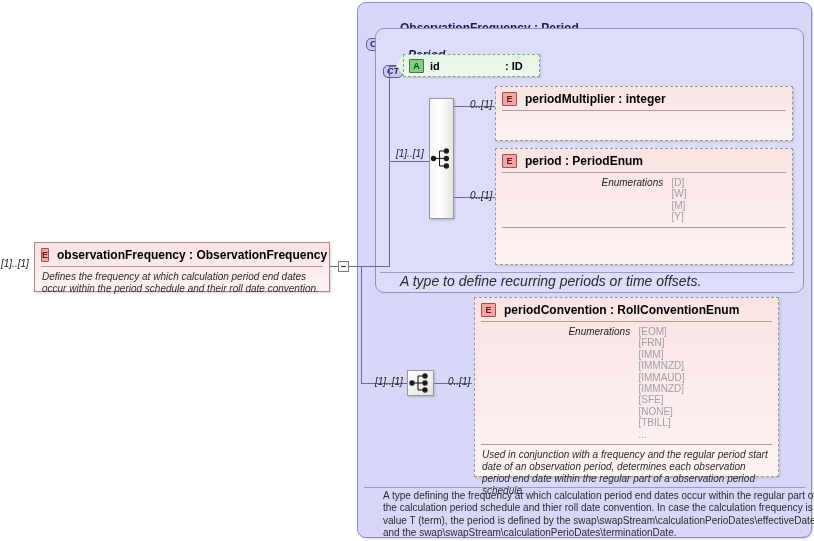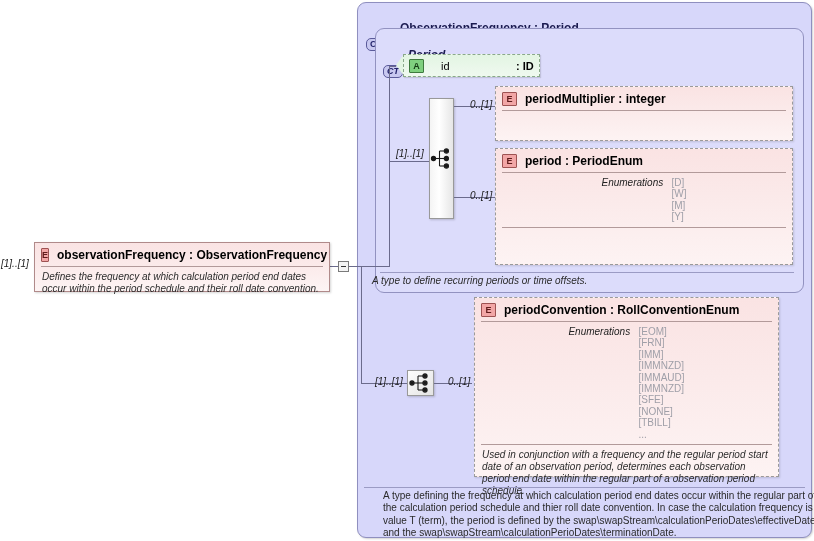--- a/index.html
+++ b/index.html
@@ -103,22 +103,22 @@
     font-size: 12px; font-weight: bold; color: #1b1b50;
     white-space: nowrap;
     font-style: italic;
   }
   #period-title .badge { margin-right: 5px; }
   #period-doc-rule {
     left: 380px; top: 272px; width: 414px; height: 1px;
     background: #9b9bc4;
   }
   #period-doc {
-    left: 372px; top: 275px; width: 410px;
-    font-style: italic; font-size: 10px; line-height: 12px;
+    left: 400px; top: 275px; width: 410px;
+    font-style: italic; font-size: 14px; line-height: 12px;
     color: #2a2a2a;
   }
 
   
   #attr-id {
     left: 403px; top: 54px;
     width: 137px; height: 23px;
     background: linear-gradient(to bottom, #e3f5e3, #eff9ef);
     border: 1px dashed #8aa98a;
     box-sizing: border-box;
@@ -129,21 +129,21 @@
     width: 0; height: 0;
     border-top: 11.5px solid transparent;
     border-bottom: 11.5px solid transparent;
     border-right: 8px solid #e3f5e3;
   }
   #attr-id .row {
     display: flex; align-items: center;
     height: 100%;
     padding-left: 5px;
   }
-  #attr-id .nm { font-weight: normal; font-size: 11px; margin-left: 17px; width: 52px; }
+  #attr-id .nm { font-weight: bold; font-size: 11px; margin-left: 6px; width: 52px; }
   #attr-id .ty { font-weight: bold; font-size: 11px; margin-left: 23px; }
 
   
   .elem-box {
     background: linear-gradient(to bottom, #fae3e3 0%, #fbeaea 45%, #fdf3f3 100%);
     border: 1px dashed #9a9a9a;
     box-sizing: border-box;
     box-shadow: 1px 1px 2px rgba(0,0,0,0.14);
   }
   .elem-head {

